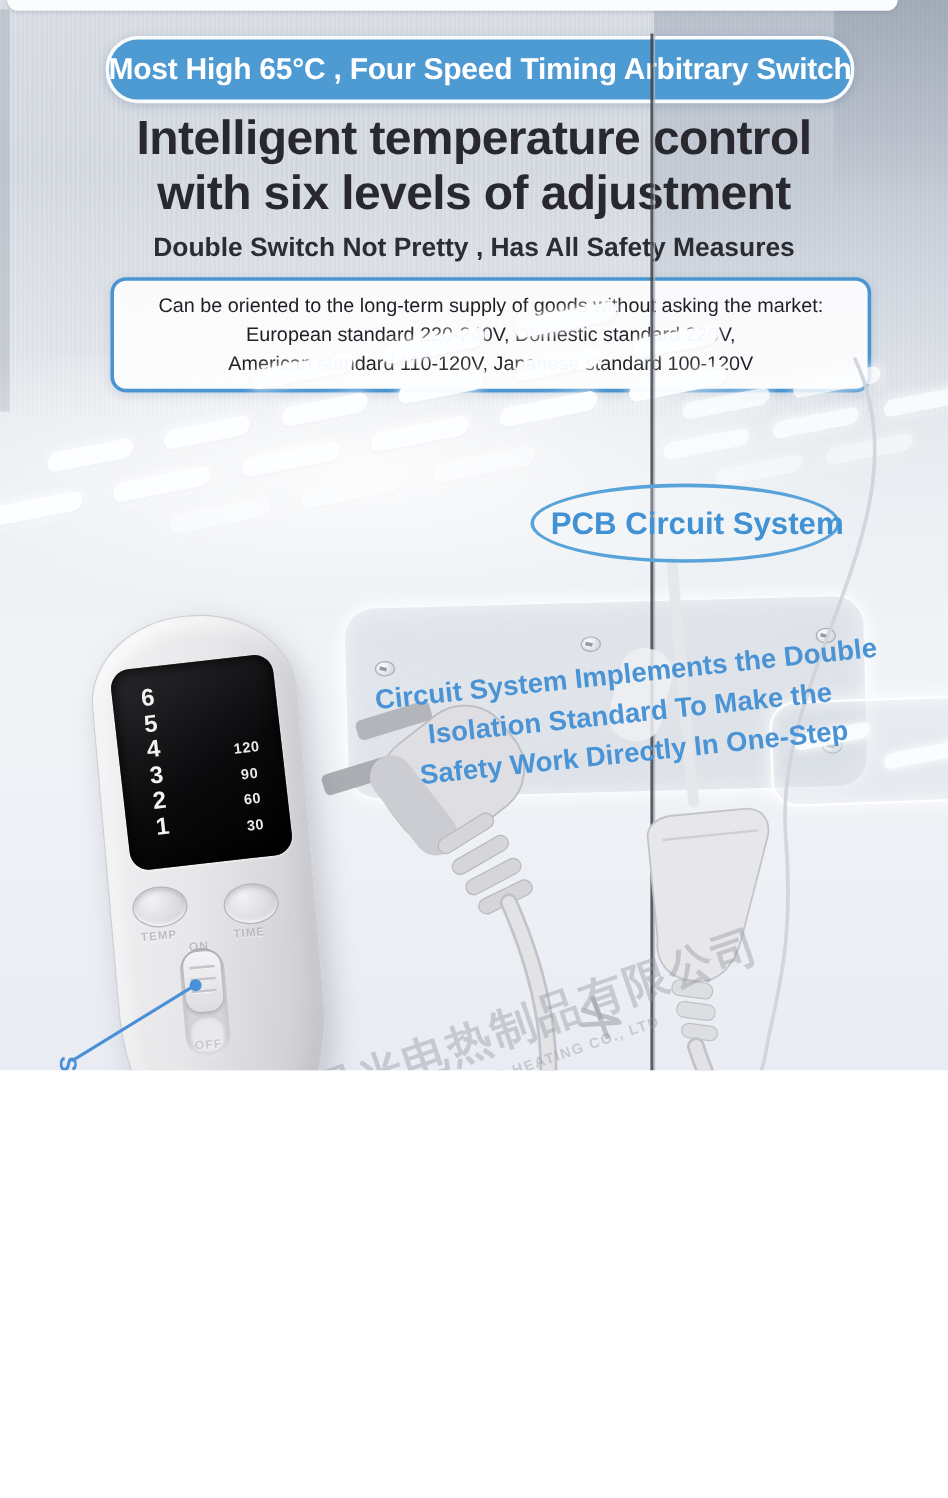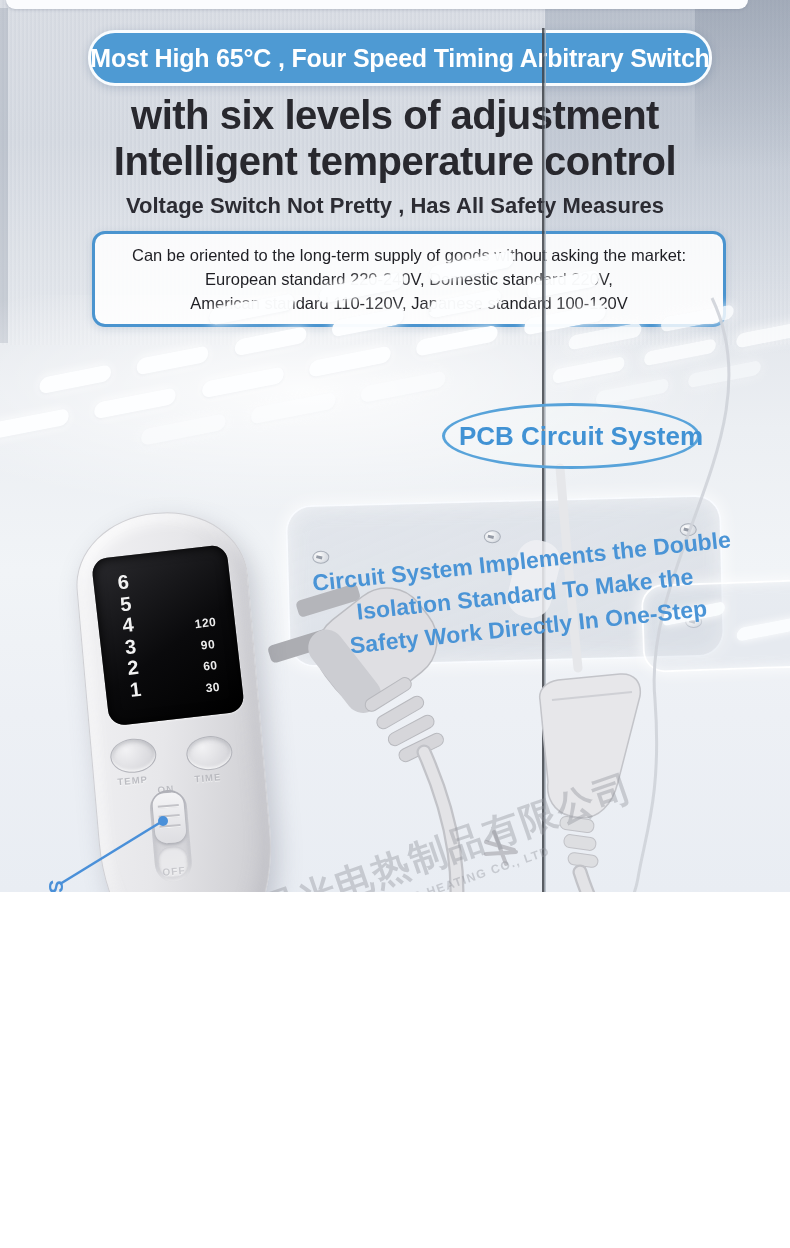--- a/index.html
+++ b/index.html
@@ -131,24 +131,24 @@
   <div class="left-edge"></div>
   <div class="top-strip"></div>
   <div class="ceiling-sheen"></div>
   <div class="floor"></div>
   <div class="corner-line"></div>
 
   <div class="banner">
     <span>Most High 65°C , Four Speed Timing Arbitrary Switch</span>
   </div>
   <div class="title">
+    <div>Intelligent temperature control</div>
     <div>with six levels of adjustment</div>
-    <div>Intelligent temperature control</div>
-  </div>
-  <div class="subtitle">Voltage Switch Not Pretty , Has All Safety Measures</div>
+  </div>
+  <div class="subtitle">Double Switch Not Pretty , Has All Safety Measures</div>
   <div class="info-box">
     <div>Can be oriented to the long-term supply of goods without asking the market:</div>
     <div>European standard 220-240V, Domestic standard 220V,</div>
     <div>American standard 110-120V, Japanese standard 100-120V</div>
   </div>
 
   <div class="slats slats-left">
     <div class="srow r1">
         <i></i>
         <i></i>

